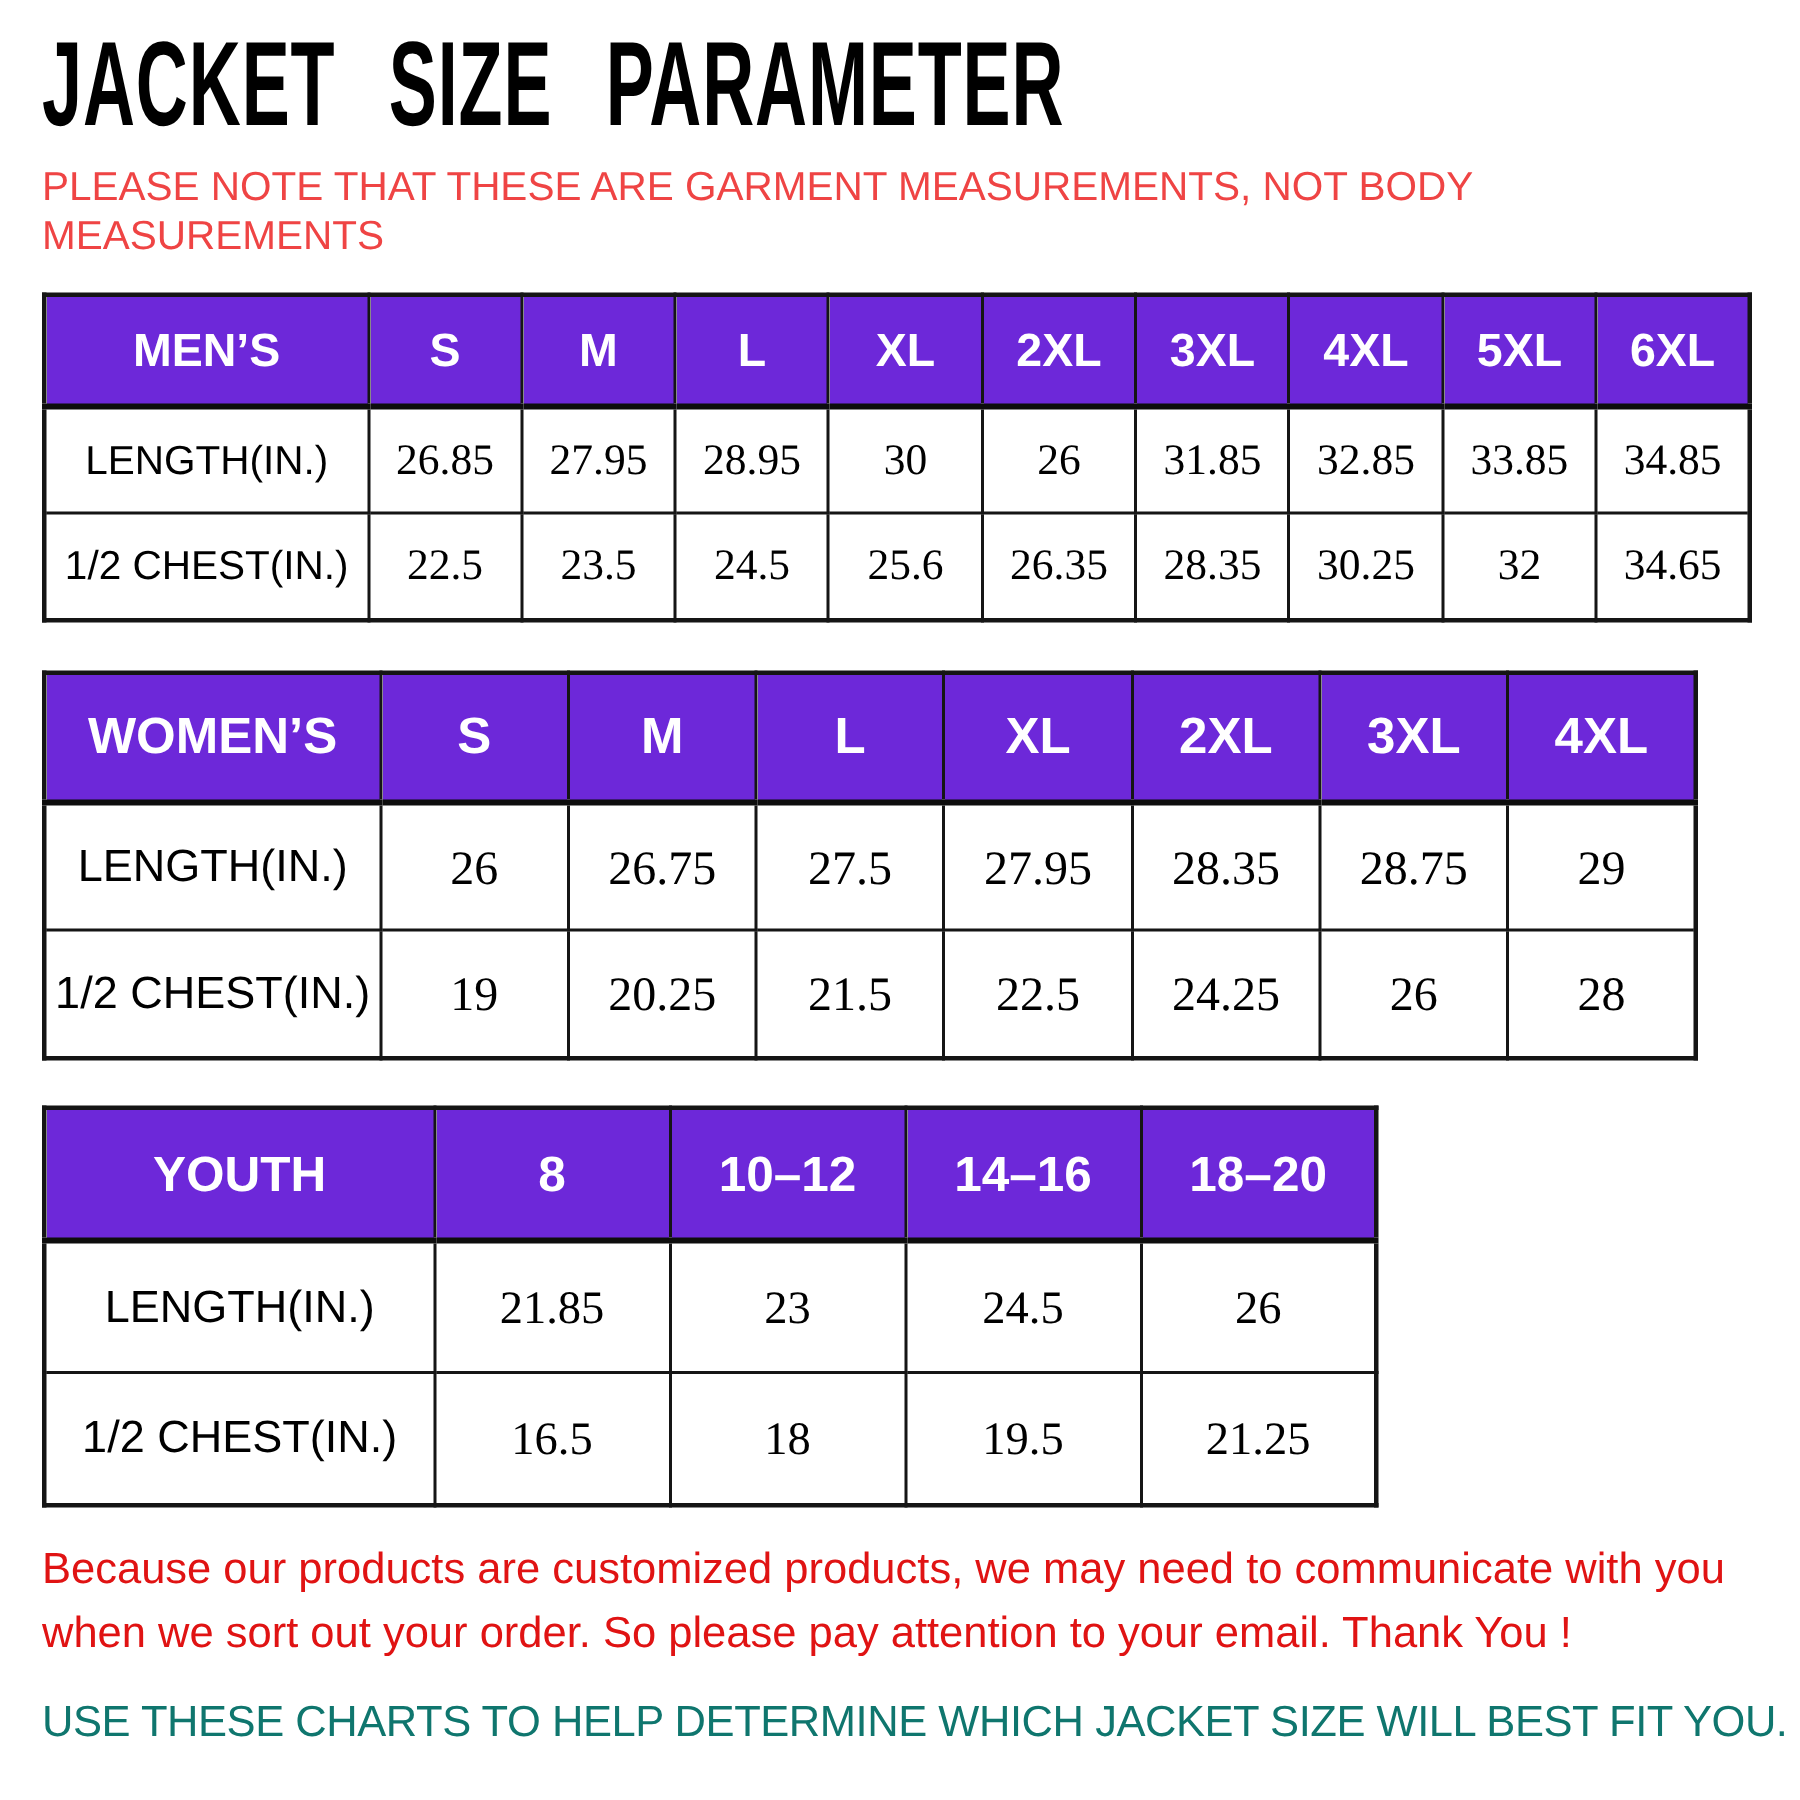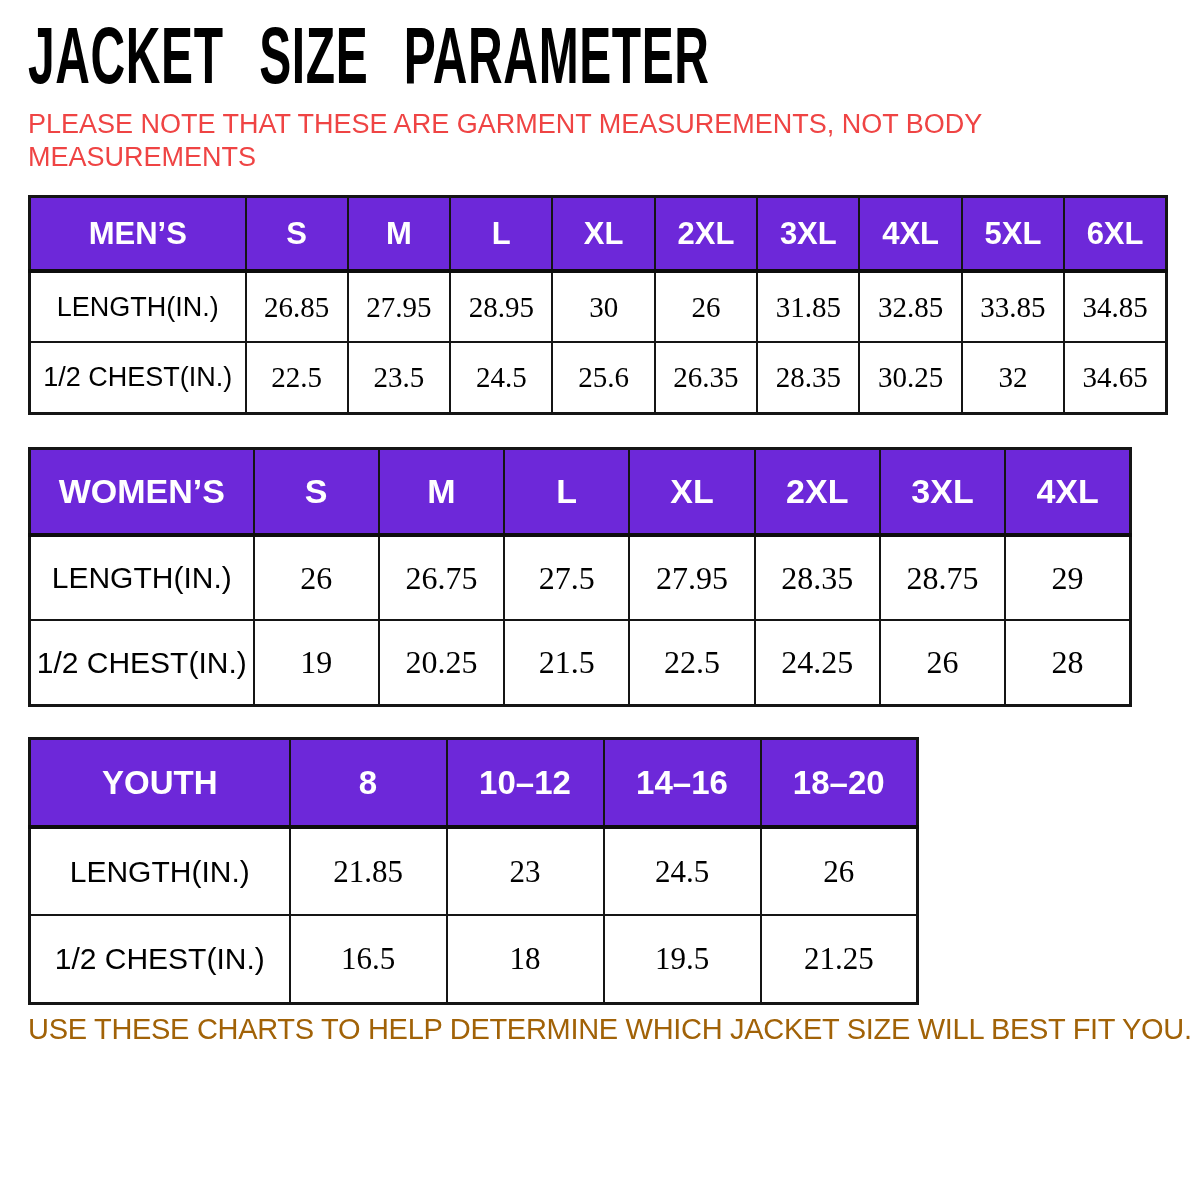--- a/index.html
+++ b/index.html
@@ -75,22 +75,22 @@
   .youth .row-label { font-size: 30px; }
   .youth .num { font-size: 31px; }
 
   .footer-para {
     margin-top: 20px;
     color: #e01313;
     font-size: 29px;
     line-height: 1.48;
   }
   .footer-final {
-    margin-top: 8px;
-    color: #a16207;
+    margin-top: 21px;
+    color: #0f766e;
     font-size: 29px;
     letter-spacing: -0.3px;
     white-space: nowrap;
   }
 </style>
 </head>
 <body>
 
 <div class="page">
 
@@ -211,16 +211,20 @@
       <tr>
         <td class="row-label">1/2 CHEST(IN.)</td>
         <td class="num">16.5</td>
         <td class="num">18</td>
         <td class="num">19.5</td>
         <td class="num">21.25</td>
       </tr>
     </tbody>
   </table>
 
+  <div class="footer-para">
+    <div>Because our products are customized products, we may need to communicate with you</div>
+    <div>when we sort out your order. So please pay attention to your email. Thank You !</div>
+  </div>
 
   <div class="footer-final">USE THESE CHARTS TO HELP DETERMINE WHICH JACKET SIZE WILL BEST FIT YOU.</div>
 
 </div>
 
 </body></html>

